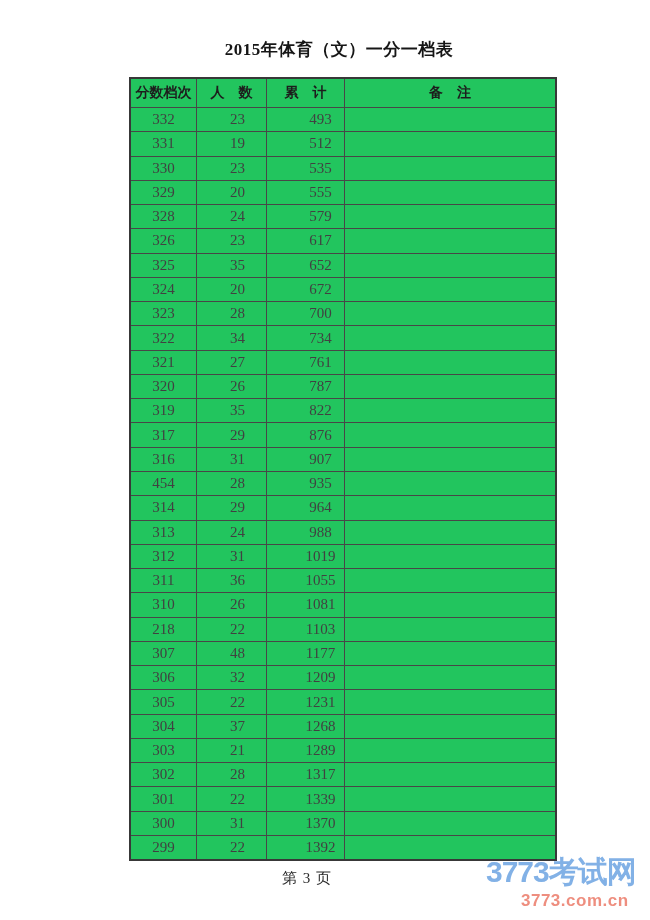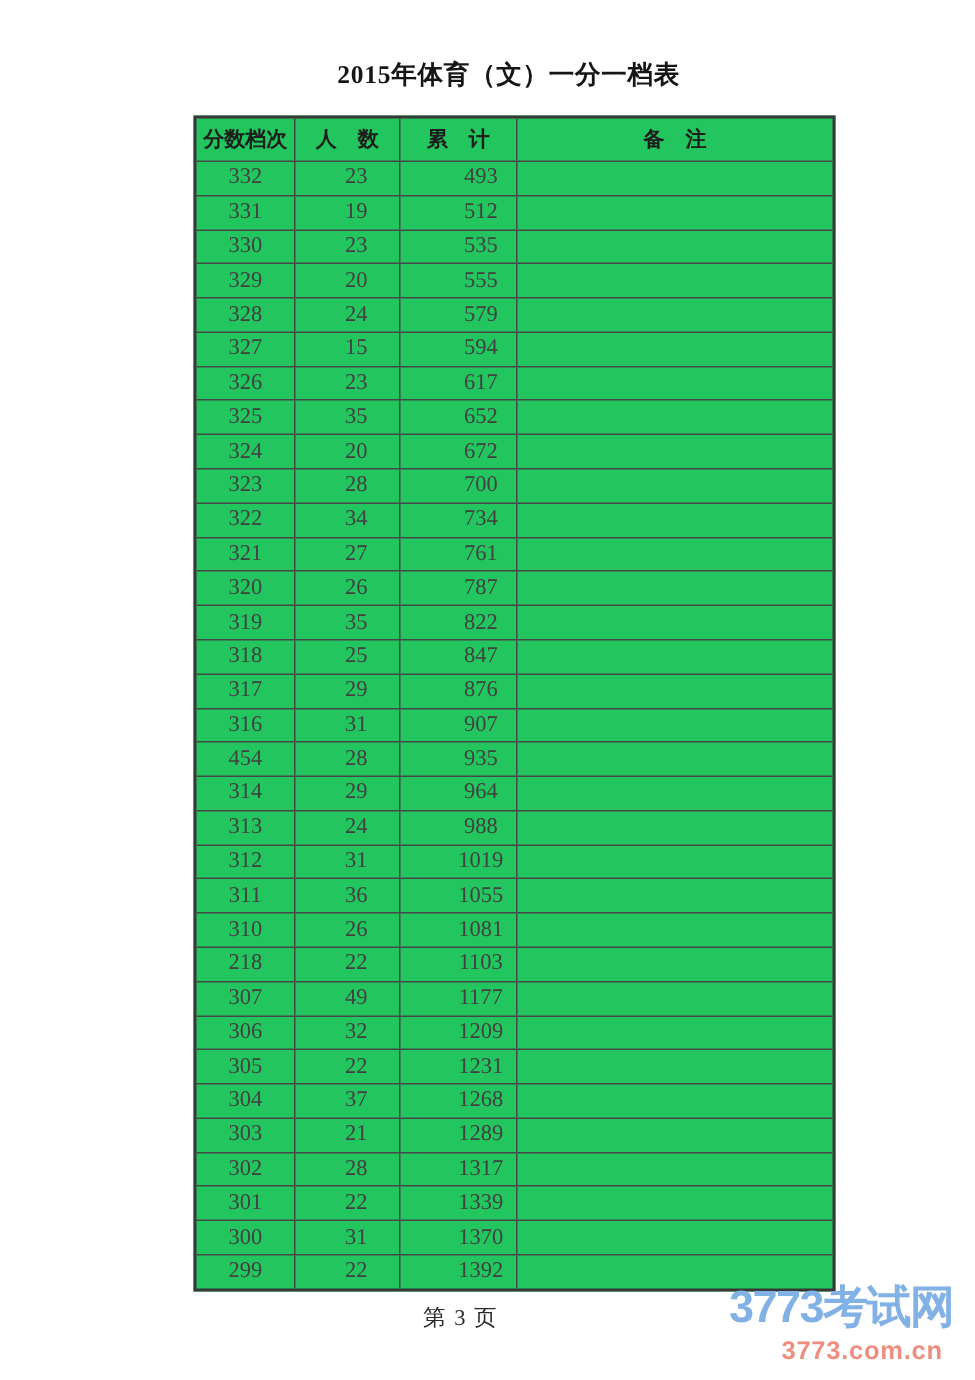--- a/index.html
+++ b/index.html
@@ -147,26 +147,20 @@
         <div class="cell c2">555</div>
         <div class="cell c3"></div>
       </div>
       <div class="trow">
         <div class="cell c0">328</div>
         <div class="cell c1">24</div>
         <div class="cell c2">579</div>
         <div class="cell c3"></div>
       </div>
       <div class="trow">
-        <div class="cell c0">327</div>
-        <div class="cell c1">15</div>
-        <div class="cell c2">594</div>
-        <div class="cell c3"></div>
-      </div>
-      <div class="trow">
         <div class="cell c0">326</div>
         <div class="cell c1">23</div>
         <div class="cell c2">617</div>
         <div class="cell c3"></div>
       </div>
       <div class="trow">
         <div class="cell c0">325</div>
         <div class="cell c1">35</div>
         <div class="cell c2">652</div>
         <div class="cell c3"></div>
@@ -201,26 +195,20 @@
         <div class="cell c2">787</div>
         <div class="cell c3"></div>
       </div>
       <div class="trow">
         <div class="cell c0">319</div>
         <div class="cell c1">35</div>
         <div class="cell c2">822</div>
         <div class="cell c3"></div>
       </div>
       <div class="trow">
-        <div class="cell c0">318</div>
-        <div class="cell c1">25</div>
-        <div class="cell c2">847</div>
-        <div class="cell c3"></div>
-      </div>
-      <div class="trow">
         <div class="cell c0">317</div>
         <div class="cell c1">29</div>
         <div class="cell c2">876</div>
         <div class="cell c3"></div>
       </div>
       <div class="trow">
         <div class="cell c0">316</div>
         <div class="cell c1">31</div>
         <div class="cell c2">907</div>
         <div class="cell c3"></div>
@@ -262,21 +250,21 @@
         <div class="cell c3"></div>
       </div>
       <div class="trow">
         <div class="cell c0">218</div>
         <div class="cell c1">22</div>
         <div class="cell c2">1103</div>
         <div class="cell c3"></div>
       </div>
       <div class="trow">
         <div class="cell c0">307</div>
-        <div class="cell c1">49</div>
+        <div class="cell c1">48</div>
         <div class="cell c2">1177</div>
         <div class="cell c3"></div>
       </div>
       <div class="trow">
         <div class="cell c0">306</div>
         <div class="cell c1">32</div>
         <div class="cell c2">1209</div>
         <div class="cell c3"></div>
       </div>
       <div class="trow">

